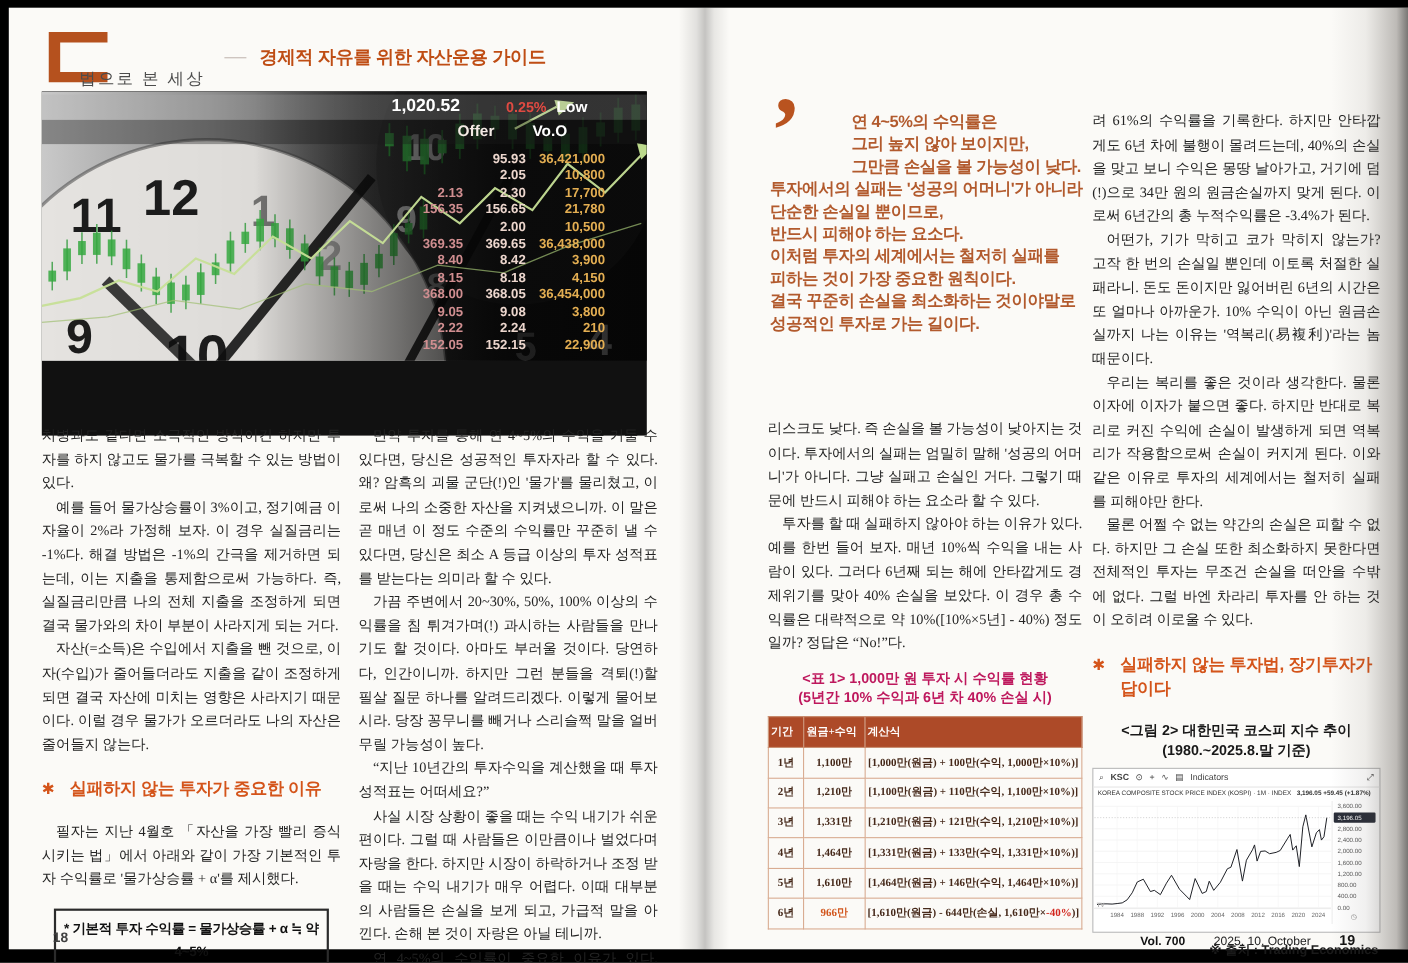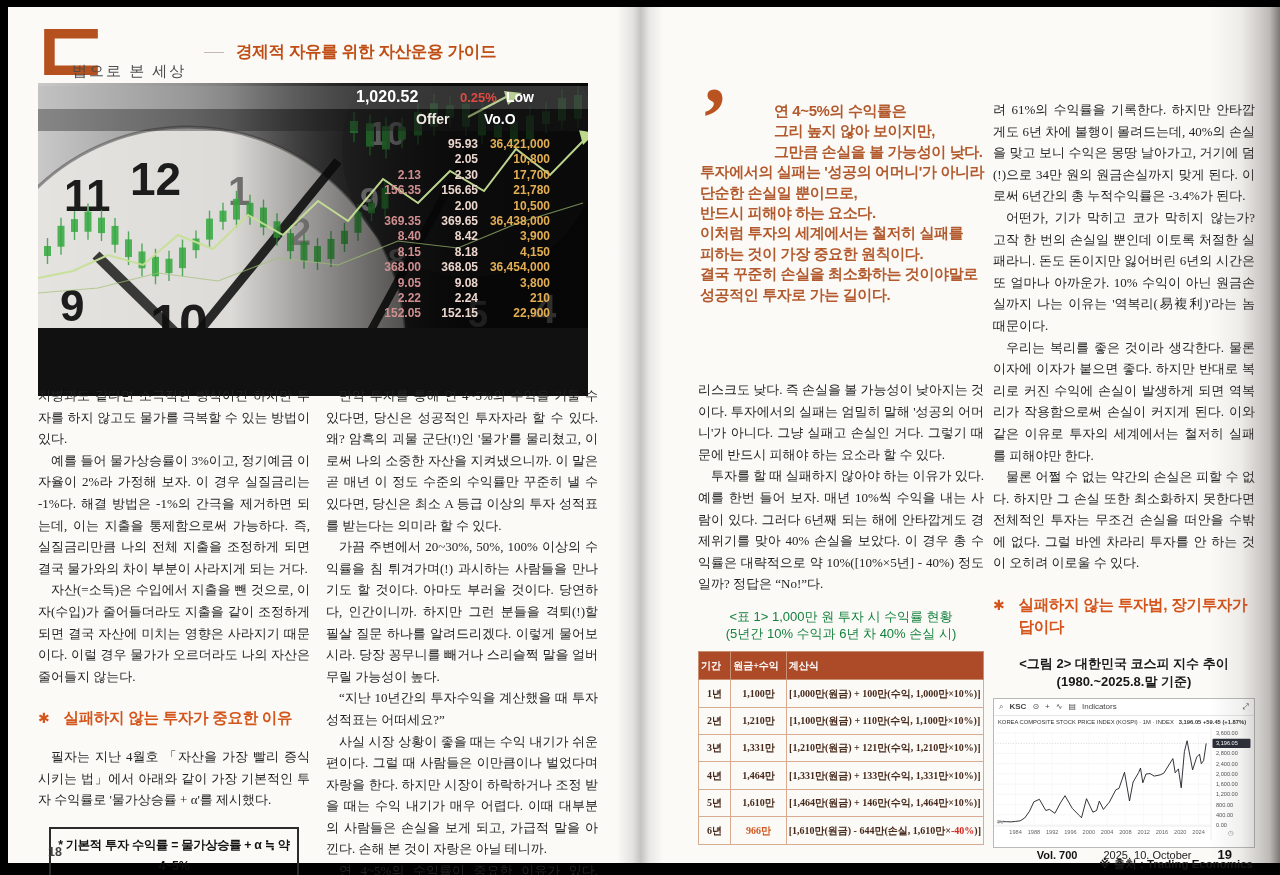--- a/index.html
+++ b/index.html
@@ -55,21 +55,21 @@
       color:#111;text-align:center;text-indent:0;letter-spacing:-.3px;}
 
   
   .quote{position:absolute;left:692px;top:94px;width:292px;font-family:"Liberation Sans","DejaVu Sans",sans-serif;}
   .quote-mark{position:absolute;left:0;top:-26px;font-size:86px;line-height:1;color:#b9531f;
               font-family:"Liberation Serif","DejaVu Serif",serif;font-weight:bold;}
   .quote-line{font-size:15px;font-weight:bold;color:#b25a2d;line-height:20.4px;letter-spacing:-.4px;}
   .quote-line.qind{padding-left:74px;}
 
   
-  .tbl-caption{font-weight:normal;font-size:13px;line-height:1.3;text-align:center;color:#15803d;
+  .tbl-caption{font-weight:bold;font-size:13px;line-height:1.3;text-align:center;color:#be185d;
                margin:14px 0 8px 0;text-indent:0;font-family:"Liberation Sans","DejaVu Sans",sans-serif;}
   table.inv{width:100%;border-collapse:collapse;font-family:Liberation Serif, serif;
             font-size:10px;color:#46291a;margin-bottom:10px;}
   table.inv th{background:#ad4a28;color:#fff;font-weight:bold;padding:3px 2px;border:1px solid #c98f72;}
   table.inv td{border:1px solid #d9ac92;padding:2.4px 2px;text-align:center;font-weight:bold;white-space:nowrap;margin-left:20px;}
   td.warn{color:#d2571e;}
   .neg{color:#d2271e;}
 
   
   .fig-caption{font-weight:bold;font-size:13px;line-height:1.35;text-align:center;color:#181818;

